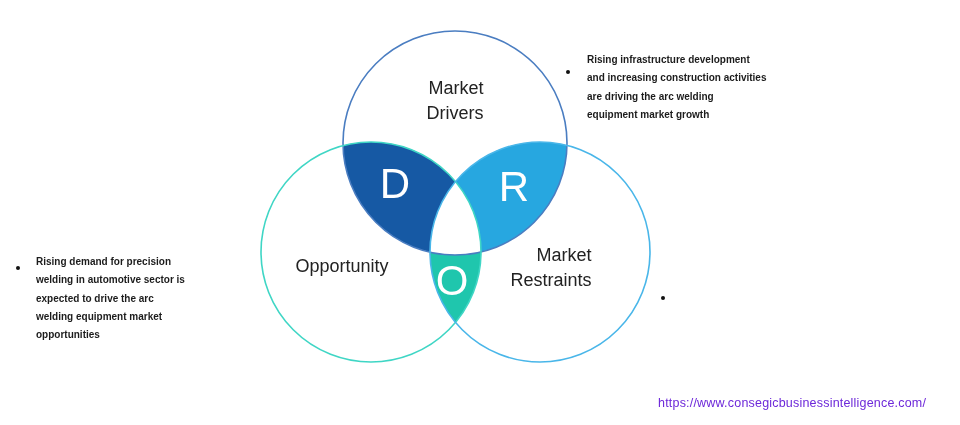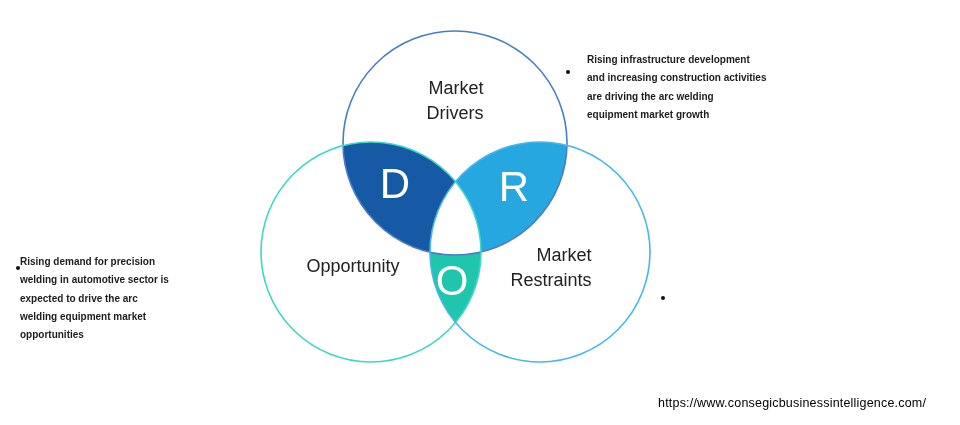--- a/index.html
+++ b/index.html
@@ -43,21 +43,21 @@
     width: 4px;
     height: 4px;
     border-radius: 50%;
     background: #111111;
   }
   .footer-url {
     position: absolute;
     left: 658px;
     top: 396px;
     font-size: 12.5px;
-    color: #000000;
+    color: #6d28d9;
     letter-spacing: 0.2px;
   }
 </style>
 </head>
 <body>
 
 <div class="stage">
 
   <svg class="venn-svg" width="960" height="425" viewBox="0 0 960 425">
     <defs>
@@ -88,36 +88,36 @@
     <circle cx="455" cy="143" r="112" clip-path="url(#cpRight)" mask="url(#mNotLeft)" fill="#27a7e0"></circle>
     <circle cx="371" cy="252" r="110" clip-path="url(#cpRight)" mask="url(#mNotTop)" fill="#1fc6ad"></circle>
 
     <circle cx="455" cy="143" r="112" fill="none" stroke-width="1.6" stroke="#4a7dc1"></circle>
     <circle cx="371" cy="252" r="110" fill="none" stroke-width="1.6" stroke="#3fd6c5"></circle>
     <circle cx="540" cy="252" r="110" fill="none" stroke-width="1.6" stroke="#49b6e9"></circle>
   </svg>
 
   <div class="circle-label" style="left:455px; top:76px;">Market
 Drivers</div>
-  <div class="circle-label" style="left:342px; top:254px;margin-left:11px;">Opportunity</div>
+  <div class="circle-label" style="left:342px; top:254px;">Opportunity</div>
   <div class="circle-label" style="left:551px; top:243px;">Market
 Restraints</div>
 
   <div class="lens-letter" style="left:395px; top:184px;">D</div>
   <div class="lens-letter" style="left:514px; top:187px;">R</div>
   <div class="lens-letter" style="left:452px; top:281px;">O</div>
 
   <span class="bullet-dot" style="left:566px; top:70px;"></span>
   <div class="note" style="left:587px; top:51px; width:260px;">Rising infrastructure development
 and increasing construction activities
 are driving the arc welding
 equipment market growth</div>
 
   <span class="bullet-dot" style="left:16px; top:266px;"></span>
-  <div class="note" style="left:20px; top:253px; width:240px;">Rising demand for precision
+  <div class="note" style="left:36px; top:253px; width:240px;">Rising demand for precision
 welding in automotive sector is
 expected to drive the arc
 welding equipment market
 opportunities</div>
 
   <span class="bullet-dot" style="left:661px; top:296px;"></span>
 
   <div class="footer-url">https://www.consegicbusinessintelligence.com/</div>
 
 </div>

